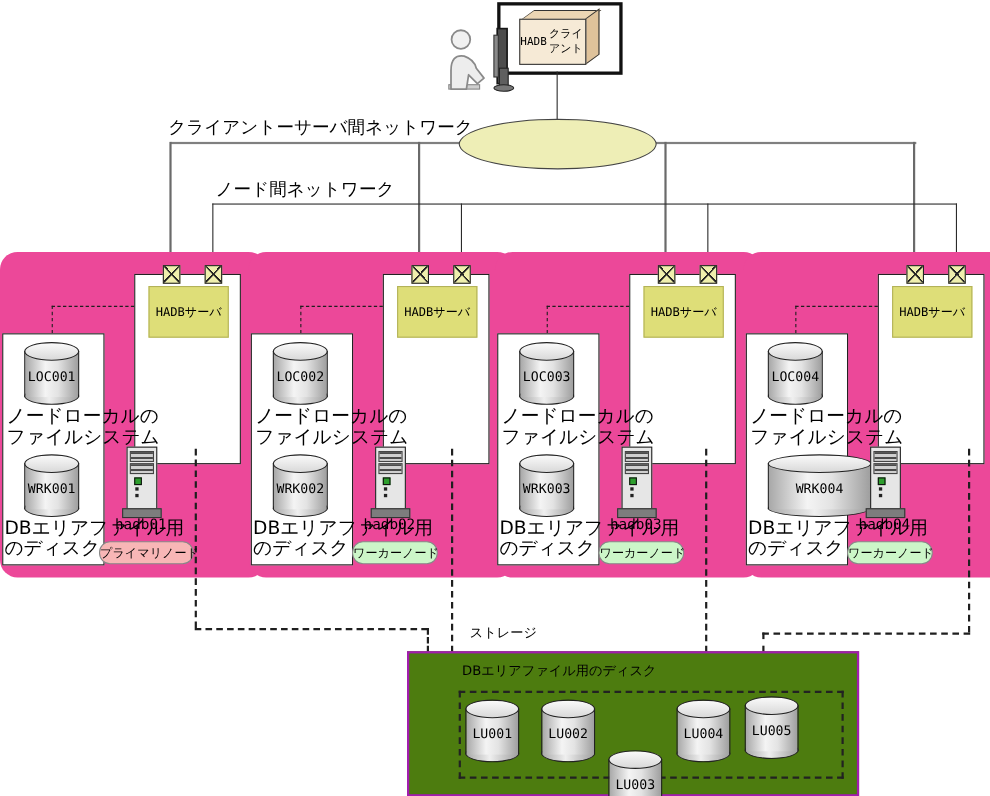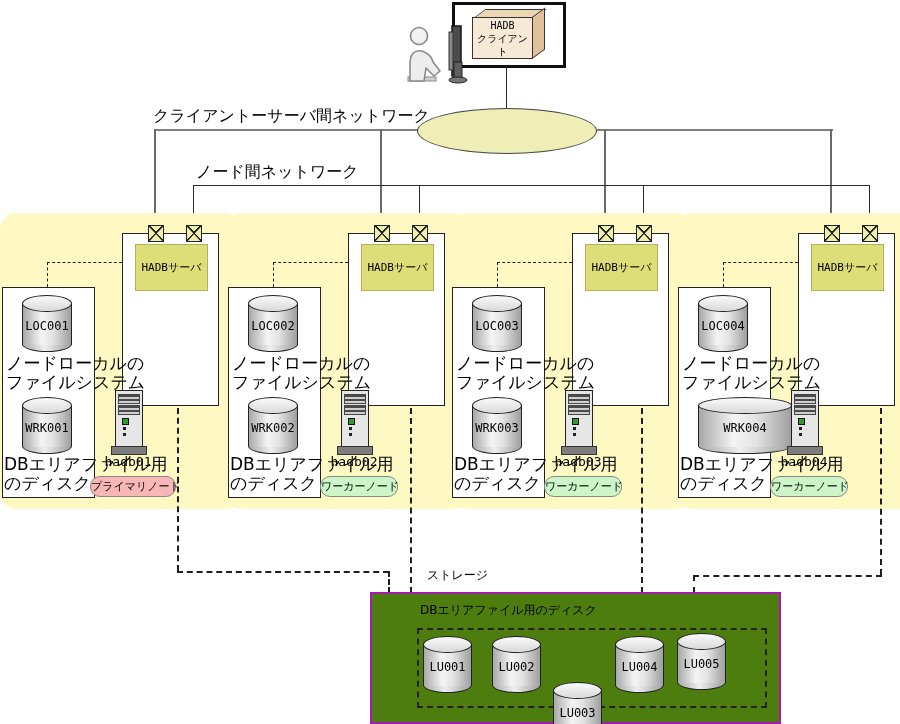--- a/index.html
+++ b/index.html
@@ -15,33 +15,33 @@
   .thin-v{position:absolute;width:1px;background:#2b2b2b;}
   .dash-h{position:absolute;border-top:2px dashed #1f1f1f;height:0;}
   .dash-v{position:absolute;border-left:2px dashed #1f1f1f;width:0;}
   .dash-thin-h{position:absolute;border-top:1.5px dashed #1f1f1f;height:0;}
   .dash-thin-v{position:absolute;border-left:1.5px dashed #1f1f1f;width:0;}
   
   .client-frame{position:absolute;left:452px;top:2px;width:108px;height:60px;
     border:3px solid #111;background:#fff;}
   .box3d-front{position:absolute;left:472px;top:17px;width:59px;height:40px;
     background:#f6ead6;border:1px solid #333;z-index:4;
-    display:flex;flex-direction:column;align-items:center;justify-content:center;
+    display:flex;flex-direction:row;align-items:center;justify-content:center;
     font-size:10px;line-height:13px;text-align:center;
     font-family:"DejaVu Sans Mono","DejaVu Sans",sans-serif;}
   .box3d-top{position:absolute;left:472px;top:9px;width:59px;height:8px;
     background:#ecd6b4;border:1px solid #333;transform-origin:0 100%;transform:skewX(-54deg);z-index:3;}
   .box3d-side{position:absolute;left:532px;top:17px;width:11px;height:40px;
     background:#dfc29a;border:1px solid #333;transform-origin:0 0;transform:skewY(-36deg);z-index:3;}
   
   .net-ellipse{position:absolute;left:417px;top:108px;width:178px;height:44px;
     background:#eeeeb6;border:1.5px solid #444;border-radius:50%;z-index:2;}
   .net-label{position:absolute;font-size:16px;white-space:nowrap;}
   
-  .node{position:absolute;top:213px;width:242px;height:296px;background:#fef9c3;border-radius:16px;}
+  .node{position:absolute;top:229px;width:242px;height:296px;background:#ec4899;border-radius:16px;}
   .srv-box{position:absolute;left:122px;top:20px;width:95px;height:171px;background:#ffffff;border:1px solid #222;}
   .srv-label{position:absolute;left:135px;top:31px;width:71px;height:45px;background:#dede78;
     border:1px solid #b3b259;display:flex;align-items:center;justify-content:center;
     font-size:11px;font-family:"DejaVu Sans Mono","DejaVu Sans",sans-serif;white-space:nowrap;z-index:3;}
   .nic{position:absolute;top:12px;width:14px;height:15px;border:1px solid #222;z-index:5;
     background:
       linear-gradient(to bottom right,transparent calc(50% - 1px),#222 calc(50% - 1px),#222 calc(50% + 0px),transparent calc(50% + 1px)),
       linear-gradient(to bottom left,transparent calc(50% - 1px),#222 calc(50% - 1px),#222 calc(50% + 0px),transparent calc(50% + 1px)),
       #efefad;}
   .disk-box{position:absolute;left:2px;top:74px;width:91px;height:209px;background:#ffffff;border:1px solid #222;}

